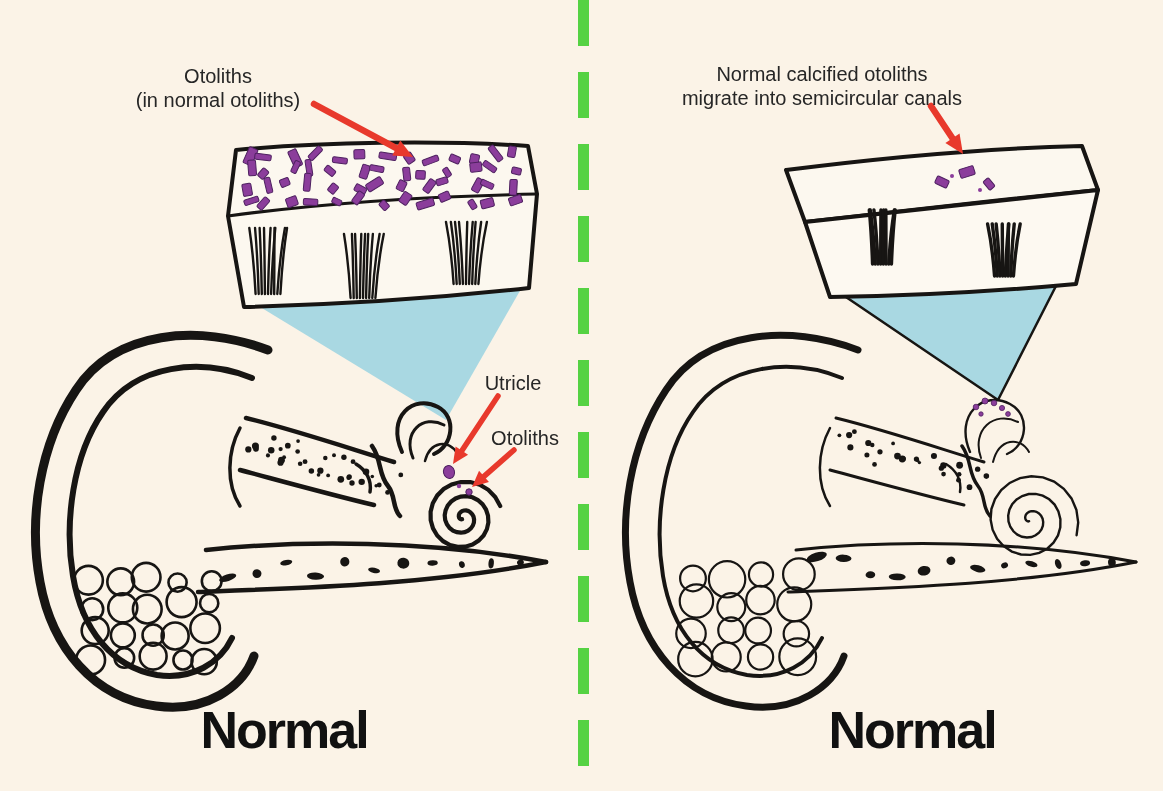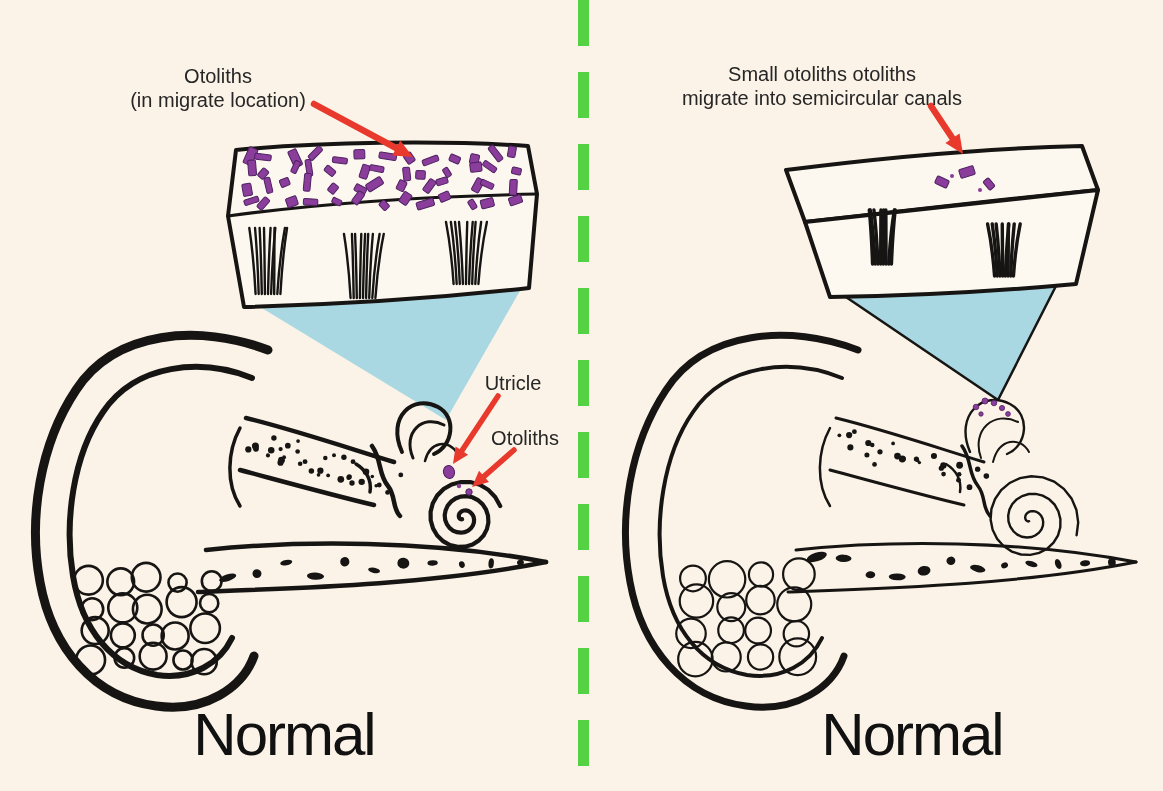--- a/index.html
+++ b/index.html
@@ -10,21 +10,21 @@
   .panel.right{left:590px;width:573px;}
   .art{position:absolute;left:0;top:0;}
   .divider{position:absolute;top:0;left:578px;width:11px;height:791px;
     background:repeating-linear-gradient(to bottom,
       var(--divider-green,#55D243) 0px, var(--divider-green,#55D243) 46px,
       transparent 46px, transparent 72px);}
   .caption{position:absolute;transform:translateX(-50%);text-align:center;
     color:var(--label-color,#262626);font-size:20px;line-height:1.2;white-space:nowrap;}
   .caption span{display:block;}
   .title{position:absolute;transform:translateX(-50%);margin:0;
-    font-weight:normal;font-size:60px;letter-spacing:-2px;color:#111;white-space:nowrap;}
+    font-weight:bold;font-size:52px;letter-spacing:-2px;color:#111;white-space:nowrap;}
 </style>
 </head>
 <body>
 
 <div class="stage">
 
   <section class="panel left">
     <svg class="art" width="578" height="791" viewBox="0 0 578 791">
 
       <polygon points="252,302 521,289 446,420" fill="#A9D8E2"></polygon>
@@ -204,21 +204,21 @@
           <polygon points="413,157 392.23758456903073,155.5261935432874 400.26114721252344,140.53878407714055" fill="#E8392C"></polygon>
           <line x1="498" y1="396" x2="461.8298704135751" y2="450.65708470837535" stroke="#E8392C" stroke-width="5.5" stroke-linecap="round"></line>
           <polygon points="453,464 455.5753788706261,446.51808295201204 468.08436195652416,454.79608646473866" fill="#E8392C"></polygon>
           <line x1="514" y1="450" x2="484.00574391736126" y2="476.42351131089606" stroke="#E8392C" stroke-width="5.5" stroke-linecap="round"></line>
           <polygon points="472,487 479.0480148443438,470.795818849633 488.9634729903787,482.0512037721591" fill="#E8392C"></polygon>
         </g>
     </svg>
 
     <div class="caption" style="left:218px;top:64px">
       <span>Otoliths</span>
-      <span>(in migrate location)</span>
+      <span>(in normal otoliths)</span>
     </div>
     <div class="caption" style="left:513px;top:371px">Utricle</div>
     <div class="caption" style="left:525px;top:426px">Otoliths</div>
     <h1 class="title" style="left:284px;top:700px">Normal</h1>
   </section>
 
   <div class="divider"></div>
 
   <section class="panel right">
     <svg class="art" width="573" height="791" viewBox="0 0 573 791">
@@ -329,18 +329,18 @@
           <circle cx="418" cy="414" r="2.4" fill="#8B3D9B" stroke="#4E2160" stroke-width="0.8"></circle>
           <circle cx="391" cy="414" r="2.2" fill="#8B3D9B" stroke="#4E2160" stroke-width="0.8"></circle>
         </g>
       <g id="arrows-right">
           <line x1="341" y1="106" x2="362.4606962717206" y2="138.19104440758096" stroke="#E8392C" stroke-width="6.5" stroke-linecap="round"></line>
           <polygon points="373,154 355.38826876984893,142.9059960754954 369.5331237735923,133.4760927396665" fill="#E8392C"></polygon>
         </g>
     </svg>
 
     <div class="caption" style="left:232px;top:62px">
-      <span>Small otoliths otoliths</span>
+      <span>Normal calcified otoliths</span>
       <span>migrate into semicircular canals</span>
     </div>
     <h1 class="title" style="left:322px;top:700px">Normal</h1>
   </section>
 </div>
 
 </body></html>

